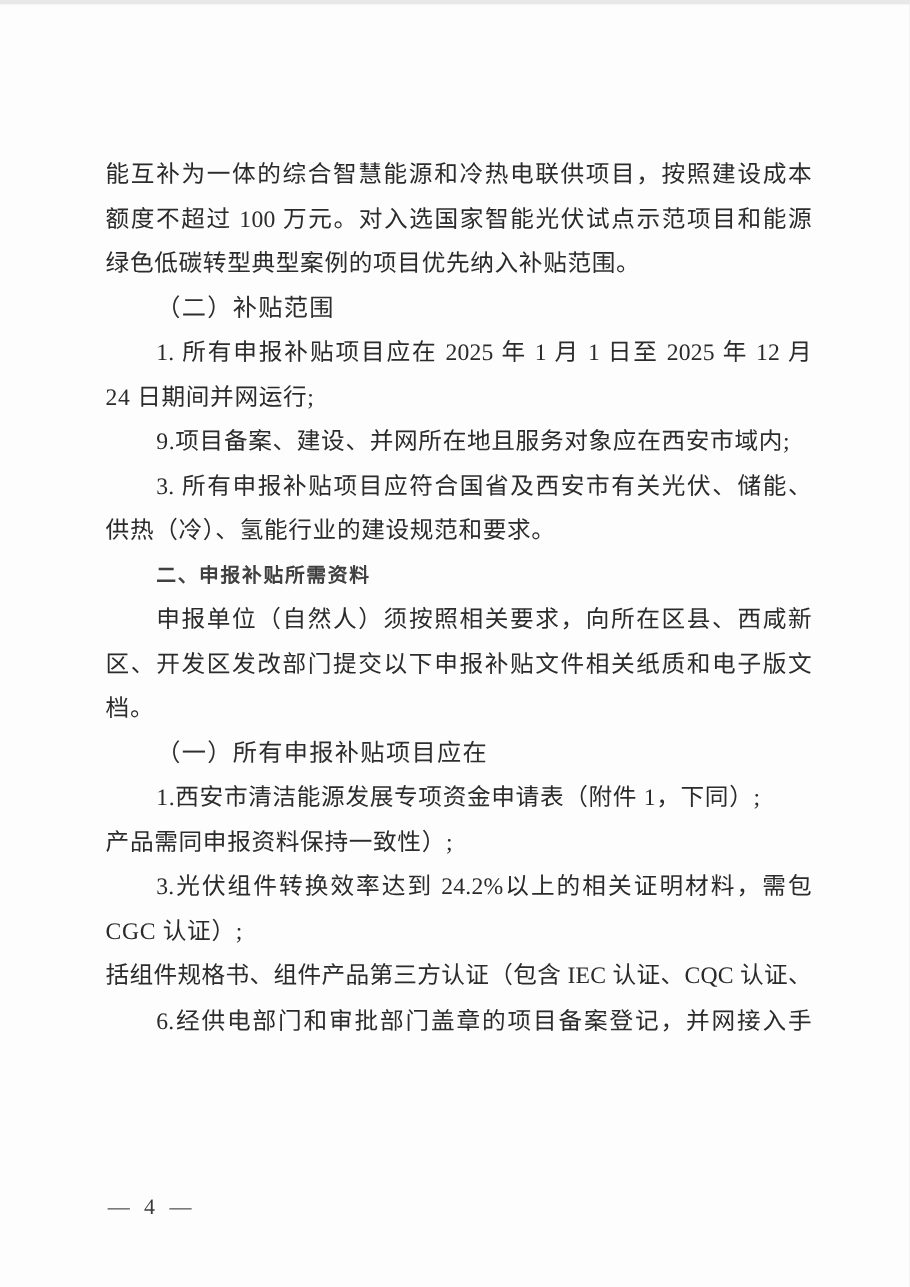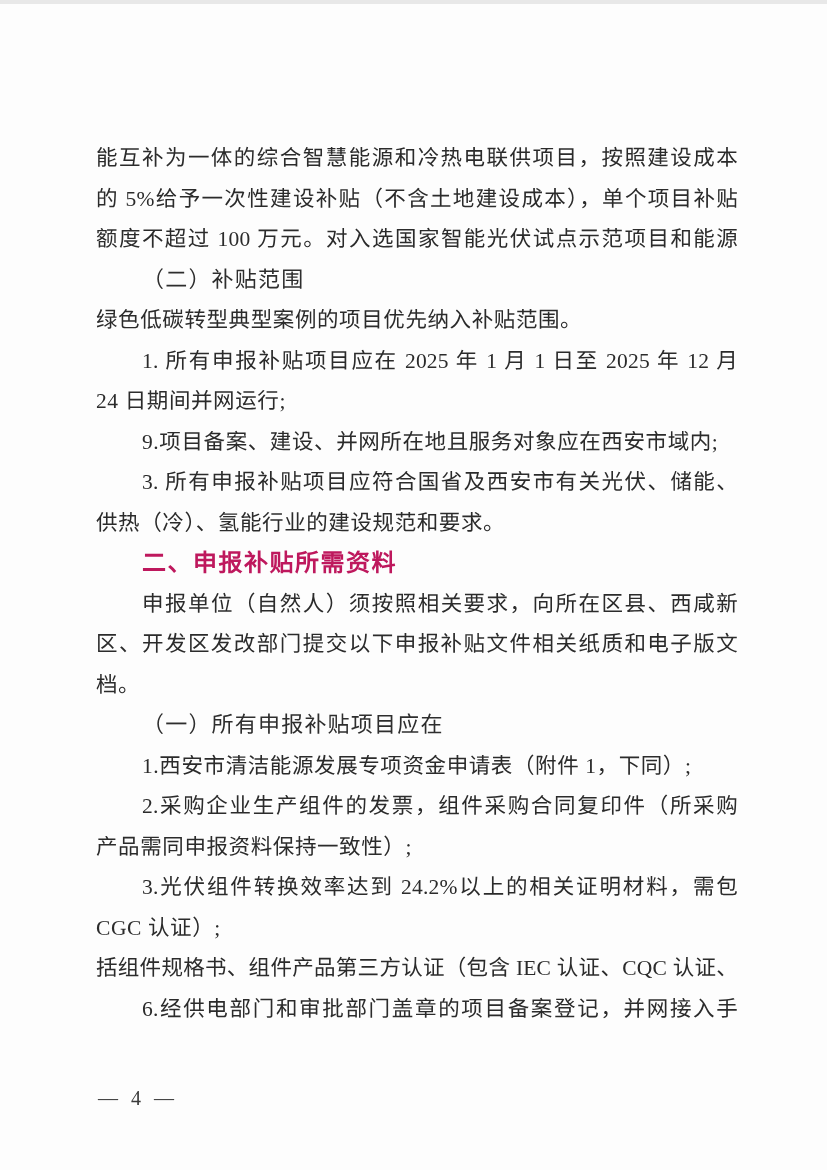--- a/index.html
+++ b/index.html
@@ -41,23 +41,23 @@
   .line.indent {
     padding-left: 46px;
   }
   .line.indent.justify {
     padding-left: 46px;
     width: 596px;
   }
   .line.heading-bold {
     font-family: "Liberation Sans", "DejaVu Sans", sans-serif;
     font-weight: 700;
-    font-size: 24px;
+    font-size: 18px;
     letter-spacing: 1.5px;
-    color: #be185d;
+    color: #404040;
   }
   .line.subheading-kai {
     font-size: 22px;
     letter-spacing: 1.2px;
     color: #2e2e2e;
   }
   .footer {
     position: absolute;
     left: 98px;
     top: 1083px;
@@ -65,36 +65,34 @@
     letter-spacing: 4px;
     color: #3a3a3a;
   }
 </style>
 </head>
 <body>
 
 <div class="page">
   <div class="content">
     <div class="line justify">能互补为一体的综合智慧能源和冷热电联供项目，按照建设成本</div>
-    <div class="line justify">的 5%给予一次性建设补贴（不含土地建设成本），单个项目补贴</div>
     <div class="line justify">额度不超过 100 万元。对入选国家智能光伏试点示范项目和能源</div>
+    <div class="line">绿色低碳转型典型案例的项目优先纳入补贴范围。</div>
     <div class="line indent subheading-kai">（二）补贴范围</div>
-    <div class="line">绿色低碳转型典型案例的项目优先纳入补贴范围。</div>
     <div class="line indent justify">1. 所有申报补贴项目应在 2025 年 1 月 1 日至 2025 年 12 月</div>
     <div class="line">24 日期间并网运行;</div>
     <div class="line indent">9.项目备案、建设、并网所在地且服务对象应在西安市域内;</div>
     <div class="line indent justify">3. 所有申报补贴项目应符合国省及西安市有关光伏、储能、</div>
     <div class="line">供热（冷）、氢能行业的建设规范和要求。</div>
     <div class="line indent heading-bold">二、申报补贴所需资料</div>
     <div class="line indent justify">申报单位（自然人）须按照相关要求，向所在区县、西咸新</div>
     <div class="line justify">区、开发区发改部门提交以下申报补贴文件相关纸质和电子版文</div>
     <div class="line">档。</div>
     <div class="line indent subheading-kai">（一）所有申报补贴项目应在</div>
     <div class="line indent">1.西安市清洁能源发展专项资金申请表（附件 1，下同）;</div>
-    <div class="line indent justify">2.采购企业生产组件的发票，组件采购合同复印件（所采购</div>
     <div class="line">产品需同申报资料保持一致性）;</div>
     <div class="line indent justify">3.光伏组件转换效率达到 24.2%以上的相关证明材料，需包</div>
     <div class="line">CGC 认证）;</div>
     <div class="line justify">括组件规格书、组件产品第三方认证（包含 IEC 认证、CQC 认证、</div>
     <div class="line indent justify">6.经供电部门和审批部门盖章的项目备案登记，并网接入手</div>
   </div>
 
   <div class="footer">— 4 —</div>
 </div>
 

